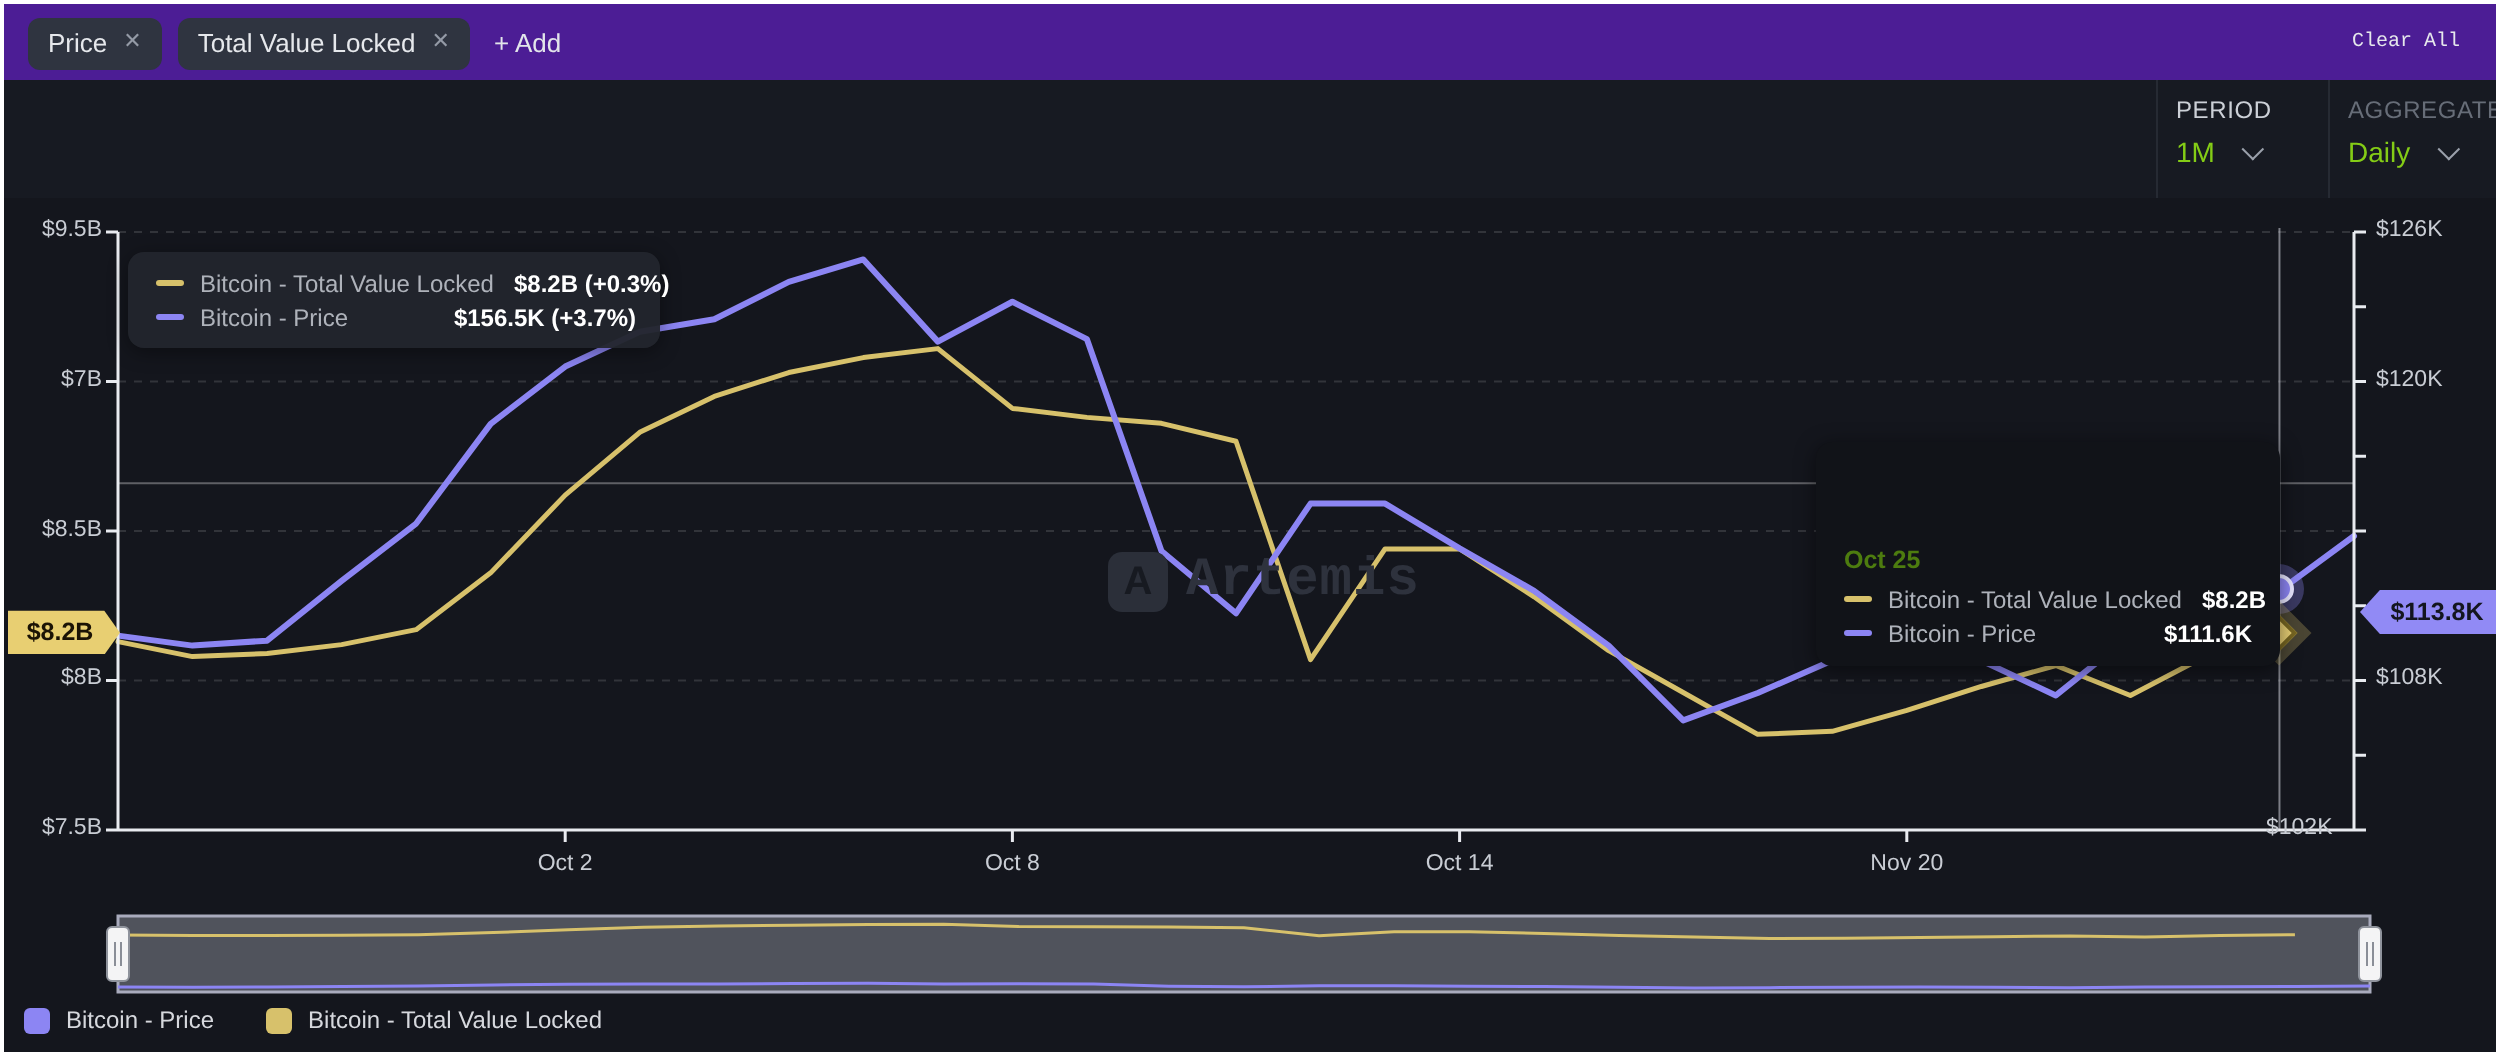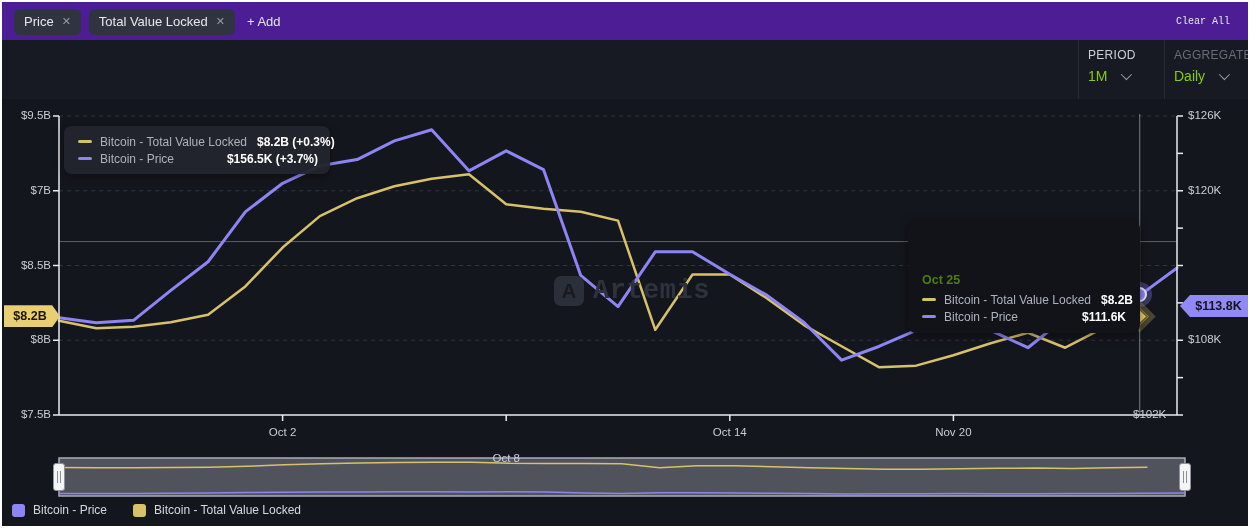--- a/index.html
+++ b/index.html
@@ -157,21 +157,21 @@
       <div class="al al-left" style="left: 0px; top: 406px;">$7.5B</div>
     </div>
   <div id="yl-right">
       <div class="al al-right" style="left: 1186px; top: 107px;">$126K</div>
       <div class="al al-right" style="left: 1186px; top: 181.75px;">$120K</div>
       <div class="al al-right" style="left: 1186px; top: 331.25px;">$108K</div>
       <div class="al al-right" style="left: 1131px; top: 406px;">$102K</div>
     </div>
   <div id="xlabels">
       <div class="xl" style="left: 280.6px; top: 424px;">Oct 2</div>
-      <div class="xl" style="left: 504.2px; top: 424px; margin-top: 26px;">Oct 8</div>
+      <div class="xl" style="left: 504.2px; top: 424px;">Oct 8</div>
       <div class="xl" style="left: 727.8px; top: 424px;">Oct 14</div>
       <div class="xl" style="left: 951.4px; top: 424px;">Nov 20</div>
     </div>
 
   <div class="watermark">
     <span class="wm-logo">A</span>
     <span class="wm-text">Artemis</span>
   </div>
 
   <div class="tt tt-legend" id="tt-legend">

